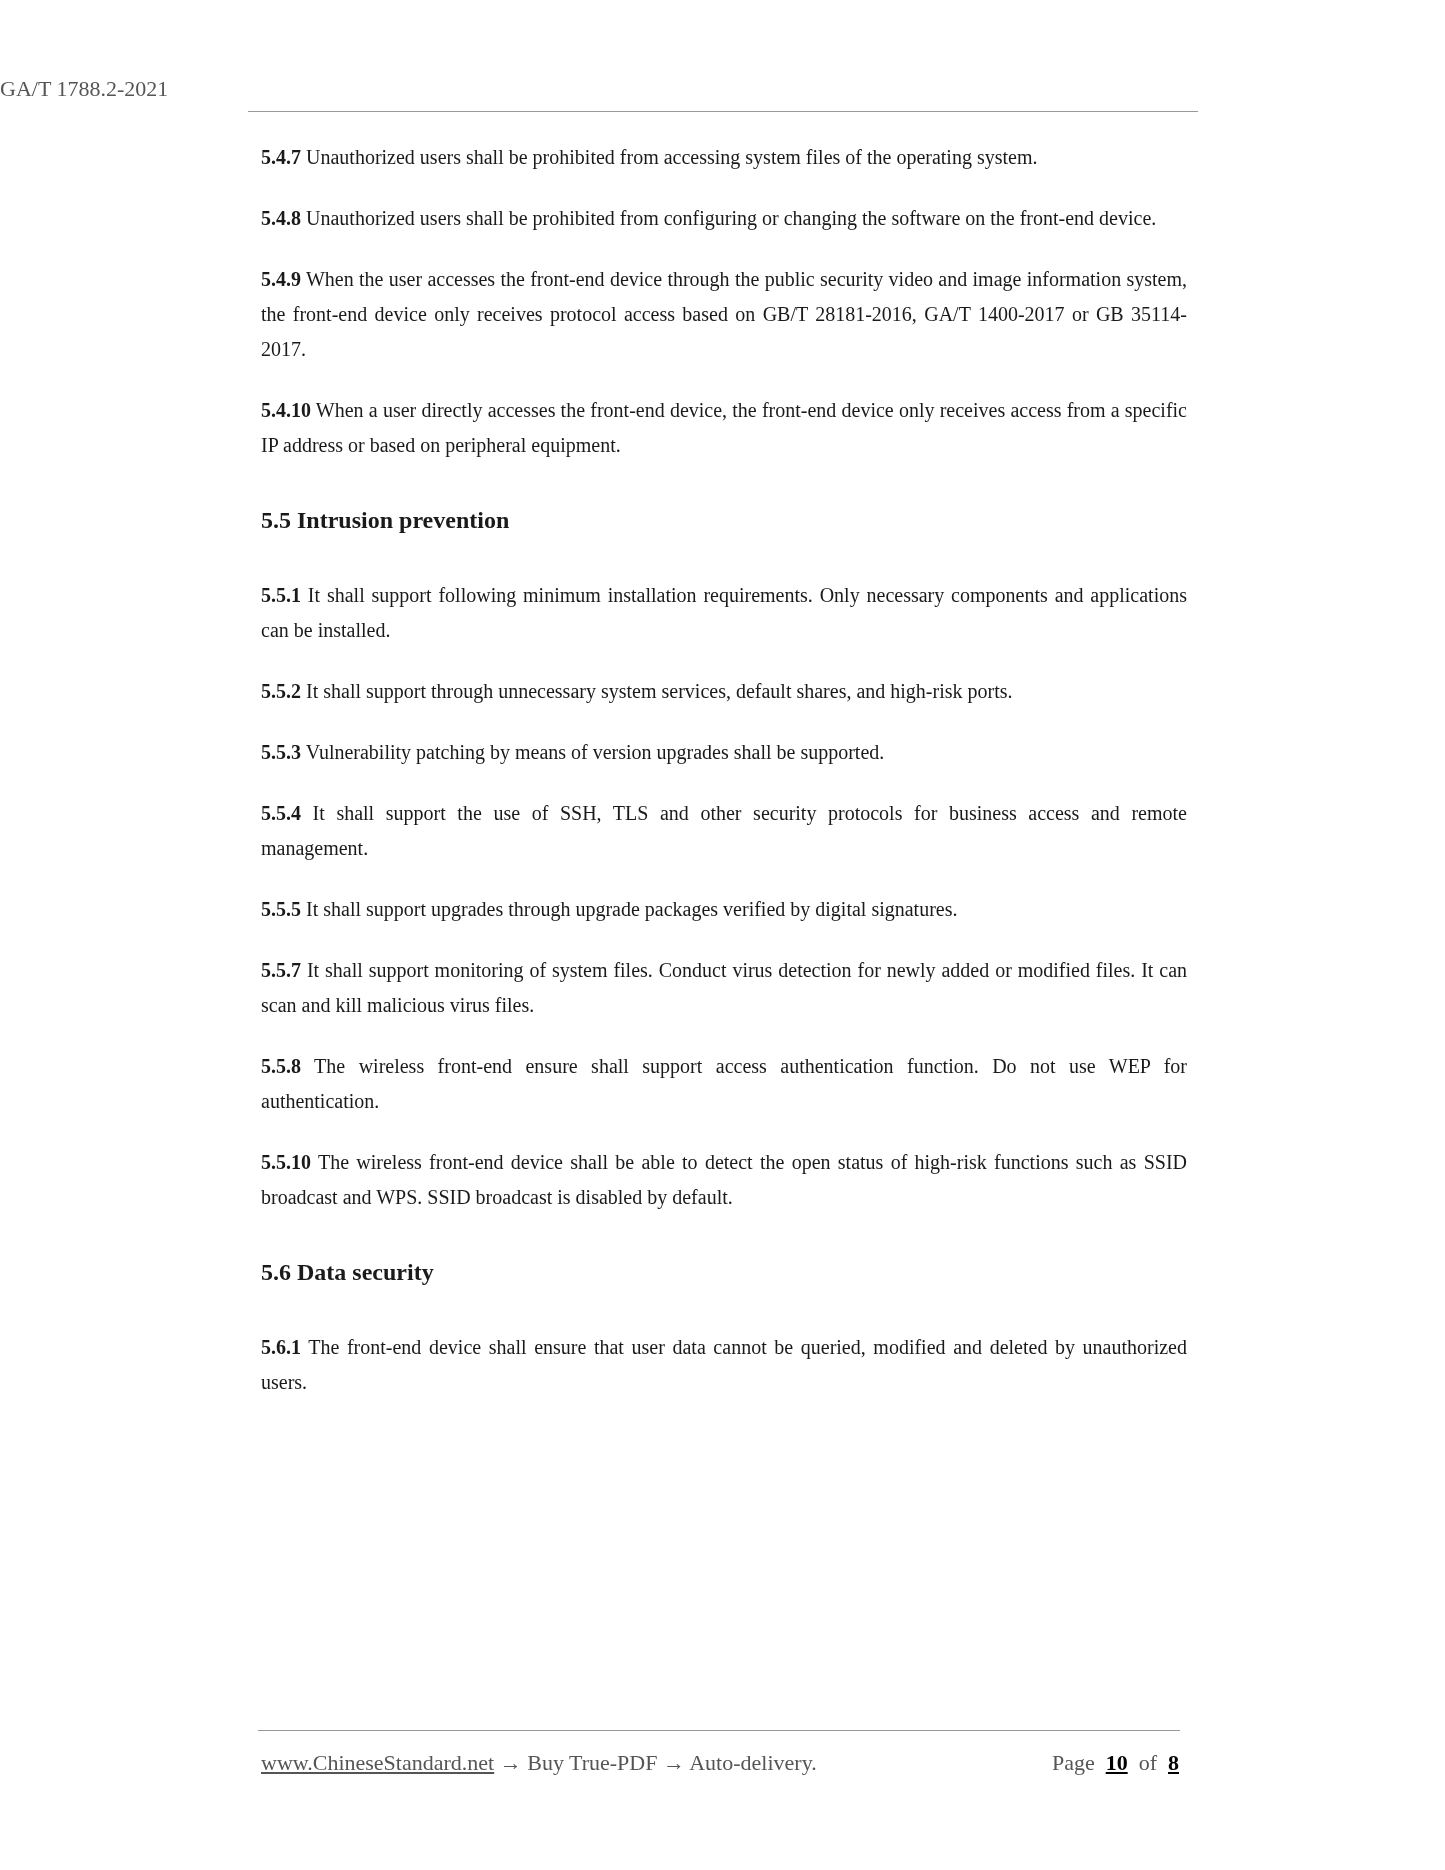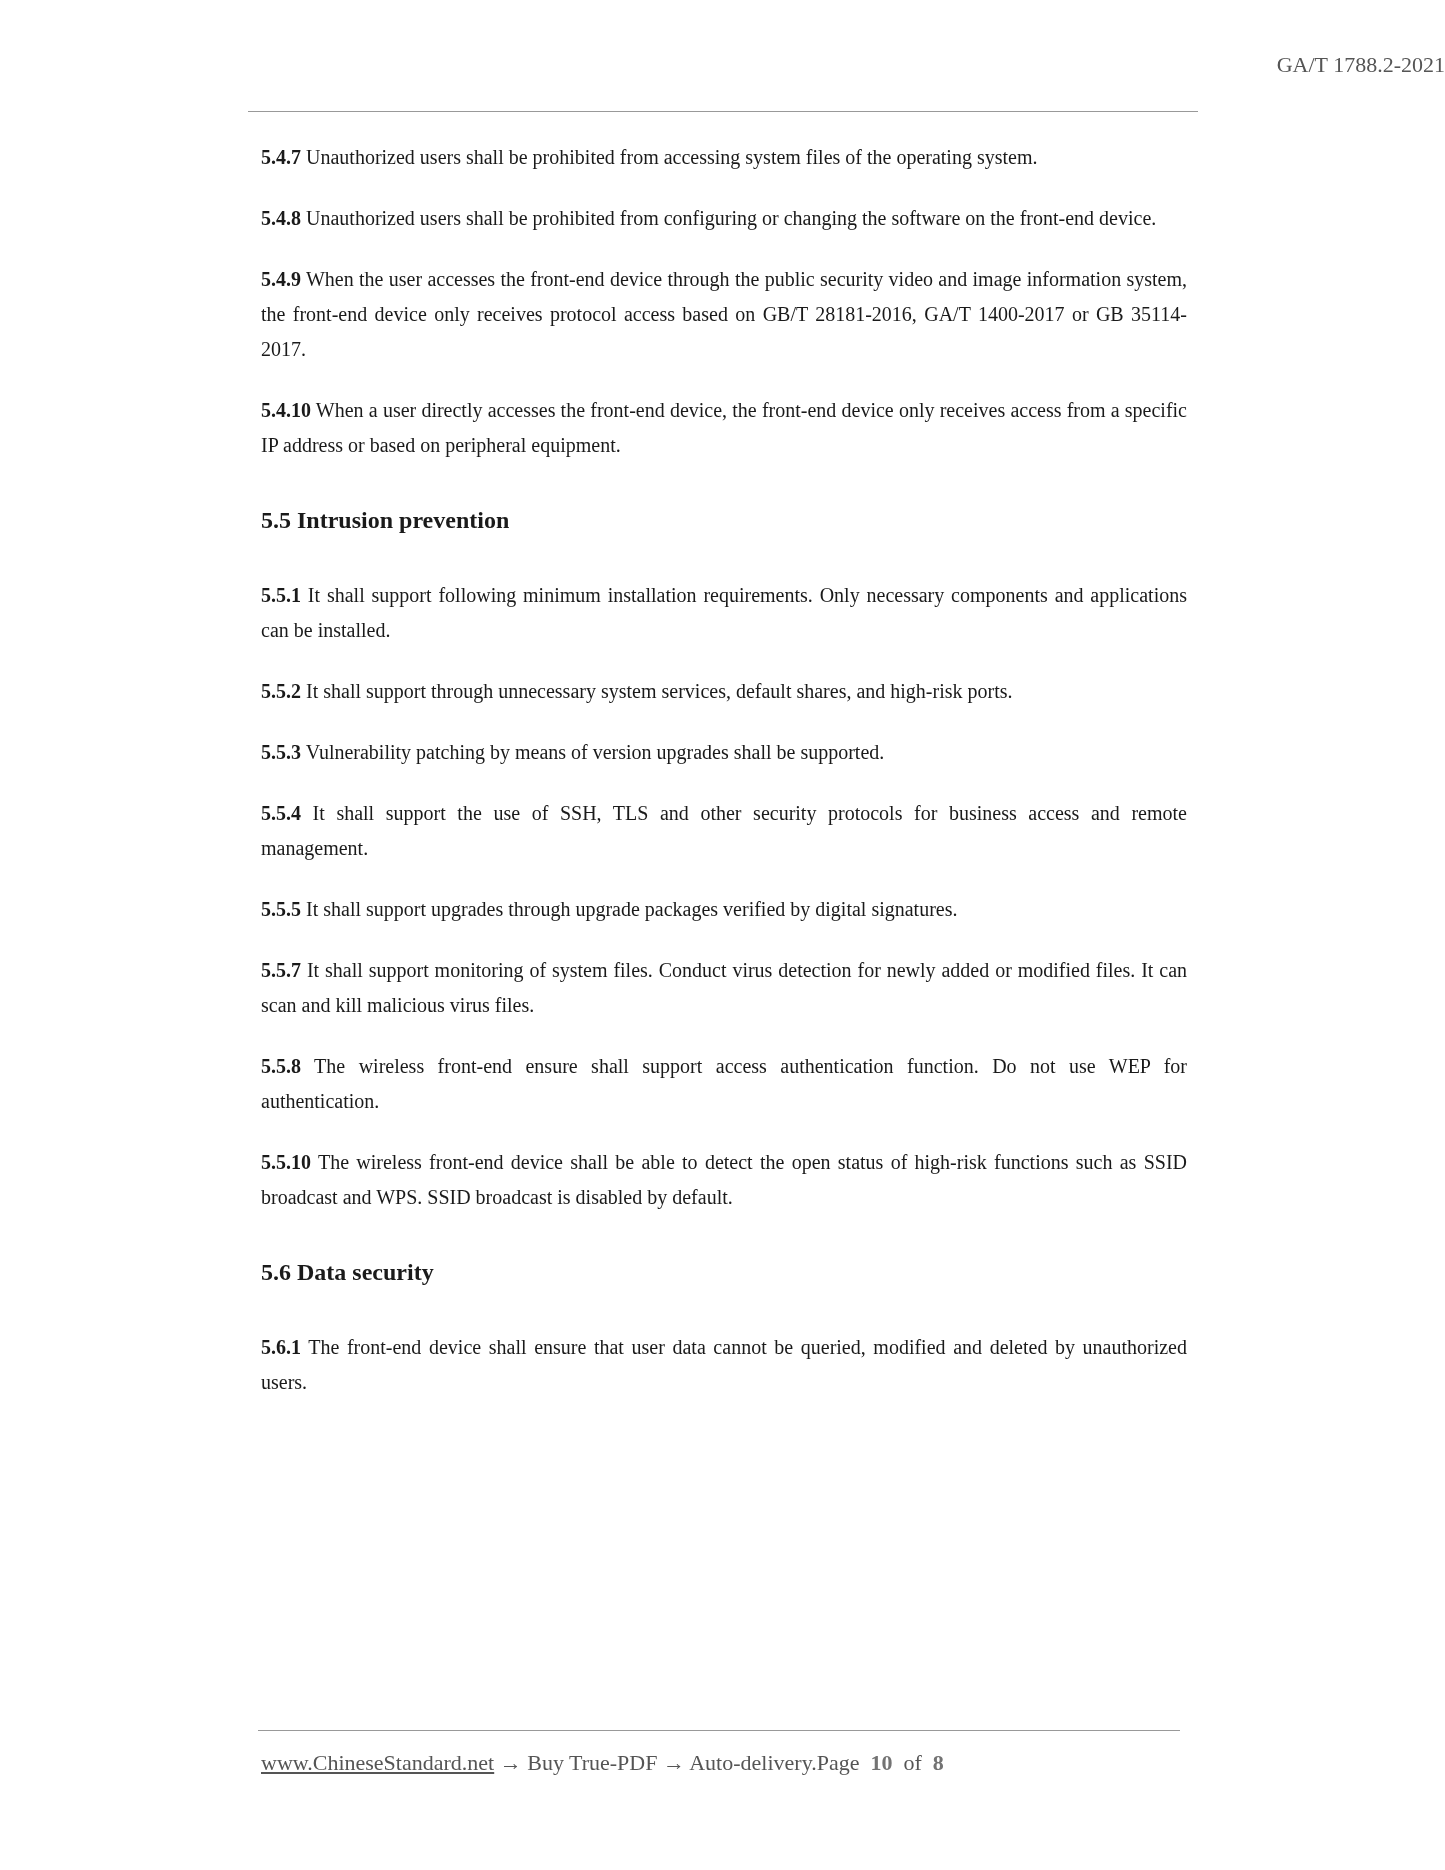--- a/index.html
+++ b/index.html
@@ -1,31 +1,31 @@
 <!DOCTYPE html>
 <html><head>
 <meta charset="utf-8">
 <style>
   html, body { margin: 0; padding: 0; background: #ffffff; }
   body { width: 1445px; height: 1870px; position: relative; overflow: hidden;
          font-family: "Liberation Serif", "DejaVu Serif", serif; color: #1a1a1a; }
-  .header-title { position: absolute; top: 52px; left: 0; width: 1445px; text-align: right;
+  .header-title { position: absolute; top: 76px; left: 0; width: 1445px; text-align: left;
          font-size: 22px; color: #555; }
   .header-rule { position: absolute; top: 111px; left: 248px; width: 950px; height: 0;
          border-top: 1.5px solid #999; }
   .content { position: absolute; top: 140px; left: 261px; width: 926px; }
   .para { font-size: 20px; line-height: 35px; text-align: justify; margin: 0 0 26px 0; }
   .para .num { font-weight: bold; }
   .section { font-size: 24px; line-height: 35px; font-weight: bold; margin: 40px 0 40px 0; }
   .footer-rule { position: absolute; top: 1730px; left: 258px; width: 922px; height: 0;
          border-top: 1.5px solid #999; }
   .footer { position: absolute; top: 1750px; left: 261px; width: 918px; font-size: 22px; color: #555;
-         display: flex; }
+         display: flex; justify-content: space-between; }
   .footer a { color: #555; text-decoration: underline; }
-  .footer .pg b { color: #737373; }
+  .footer .pg b { color: #000000; text-decoration: underline; }
 </style>
 </head>
 <body>
 
 <div class="header-title">GA/T 1788.2-2021</div>
 <div class="header-rule"></div>
 
 <div class="content">
 
   <p class="para"><span class="num">5.4.7</span> <span>Unauthorized users shall be prohibited from accessing system files of the operating system.</span></p>

